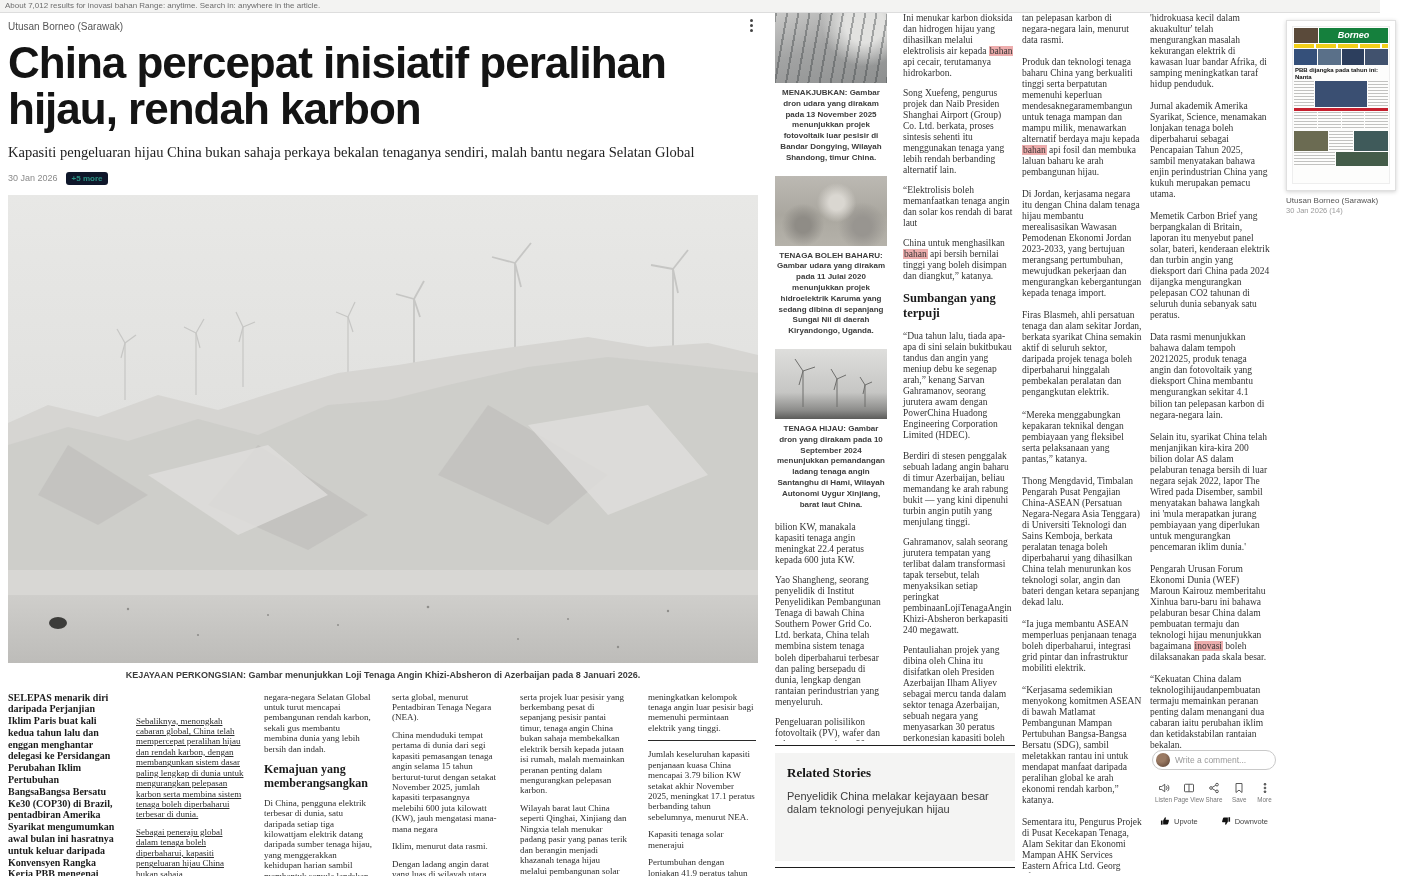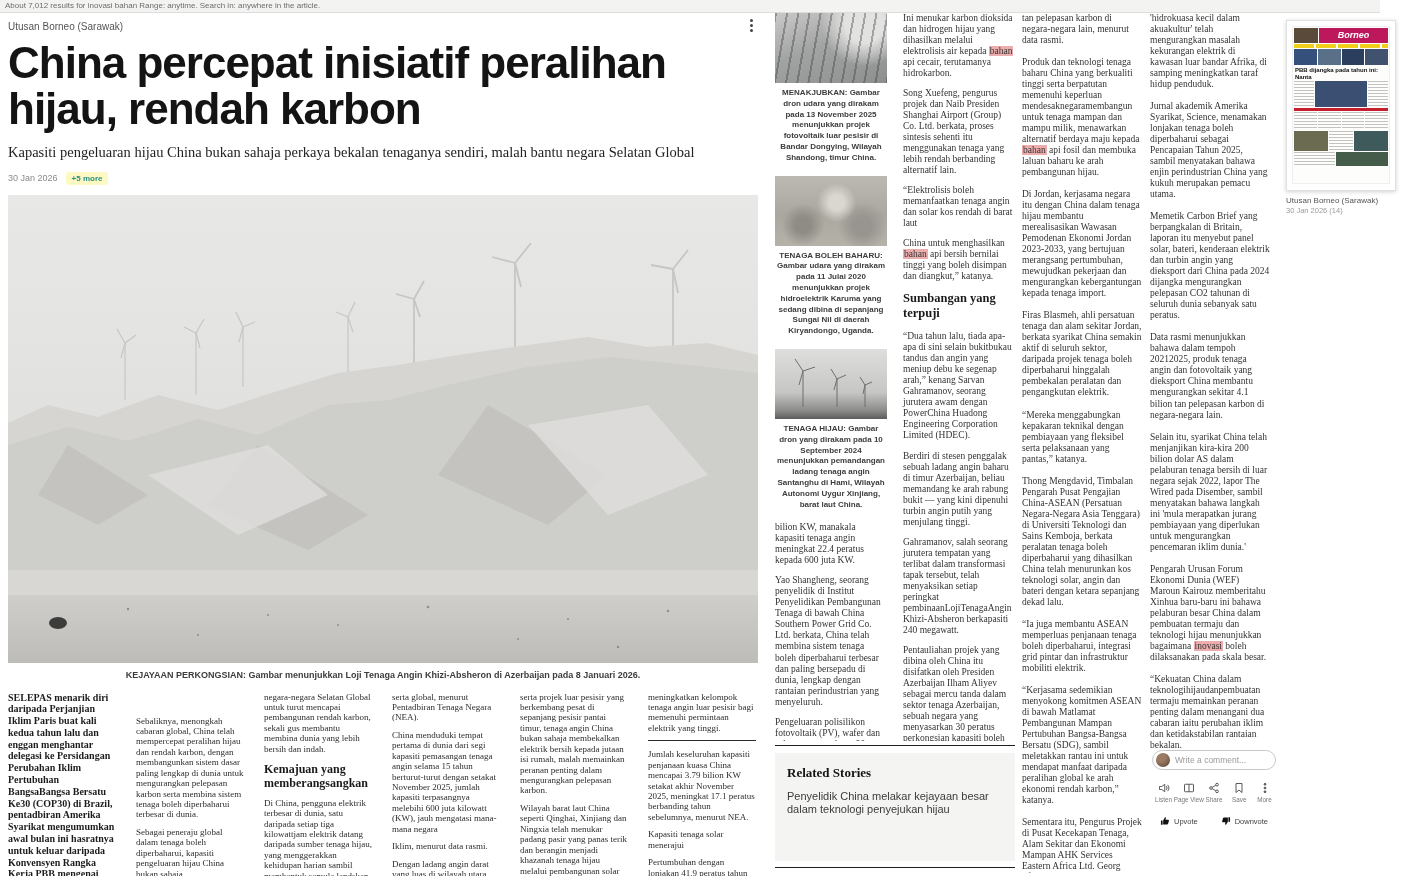--- a/index.html
+++ b/index.html
@@ -18,36 +18,36 @@
   .src-row { margin-top:8px; font-family:"Liberation Sans", sans-serif;
     font-size:10px; color:#555; }
   #kebab { position:absolute; right:0; top:6px; width:14px; height:16px;
     cursor:pointer; display:flex; flex-direction:column; align-items:center; gap:2px; }
   #kebab i { width:3px; height:3px; border-radius:50%; background:#444; }
   h1#headline { margin-top:8px; font-family:"Liberation Sans", sans-serif;
     font-weight:bold; font-size:44px; line-height:1.04; letter-spacing:-1px; color:#141414; }
   #subtitle { margin-top:12px; font-size:14.5px; color:#222; }
   .meta-row { margin-top:11px; display:flex; align-items:center; gap:8px;
     font-family:"Liberation Sans", sans-serif; font-size:9px; color:#8a8a8a; }
-  #more-badge { background:#fef9c3; color:#2b9184; font-size:8px; font-weight:bold;
+  #more-badge { background:#0f172a; color:#2b9184; font-size:8px; font-weight:bold;
     padding:2px 6px; border-radius:3px; cursor:pointer; }
 
   #hero { margin-top:10px; width:750px; height:468px; position:relative; overflow:hidden; }
   #hero svg { display:block; }
   #hero-caption { margin-top:7px; text-align:center;
     font-family:"Liberation Sans", sans-serif; font-weight:bold; font-size:9px; color:#3d3d3d; }
 
   #article-cols { margin-top:12px; display:flex; gap:20px; height:184px; overflow:hidden; }
   .artcol { width:108px; flex:none; }
   .artcol .blk-p { font-size:9px; line-height:1.16; margin-bottom:7px; }
   .artcol .blk-lead { font-size:10px; line-height:1.18; font-weight:bold; color:#1c1c1c; }
   .artcol .blk-h { font-family:"Liberation Serif", serif; font-weight:bold;
     font-size:12px; line-height:1.15; margin:9px 0 7px; color:#1a1a1a; }
   .artcol .blk-hr, .midcol .blk-hr { border-top:1px solid #2a2a2a; margin:6px 0 8px; }
-  .artcol.c2 { padding-top:24px; }
+  .artcol.c2 { padding-top:24px;text-decoration:underline; }
 
   
   #midregion { position:absolute; left:775px; top:13px; width:240px; }
   #midcols { display:flex; gap:16px; height:728px; overflow:hidden; }
   .midcol { width:112px; flex:none; }
   .midcol .blk-p { font-size:9.5px; line-height:1.16; margin-bottom:9px; color:#333; }
   .midcol .blk-h { font-weight:bold; font-size:12.5px; color:#1a1a1a; margin:3px 0 10px; }
   figure.thumb { margin-bottom:12px; }
   .thumb-img { width:112px; height:70px; cursor:pointer; }
   .thumb-img.t1 { background:
@@ -100,21 +100,21 @@
   
   #issue-panel { position:absolute; left:1286px; top:20px; width:110px; }
   #issue-card { background:#fff; border:1px solid #e0e0e0; box-shadow:0 1px 4px rgba(0,0,0,.18);
     padding:5px 5px 6px; cursor:pointer; }
   #mini-page { width:98px; height:158px; background:#fdfdfc; border:1px solid #eee;
     overflow:hidden; font-family:"Liberation Sans", sans-serif; }
   .mp-row { display:flex; gap:1px; margin:1px; }
   .mp-photo { background:#2c3e5d; }
   #mp-masthead { height:15px; display:flex; gap:1px; margin:1px; }
   #mp-mast-photo { width:24px; background:#5a4a3a; }
-  #mp-mast-red { flex:1; background:#be185d; color:#fff; font-weight:bold; font-style:italic;
+  #mp-mast-red { flex:1; background:#15803d; color:#fff; font-weight:bold; font-style:italic;
     font-size:9px; text-align:center; line-height:15px; letter-spacing:0; }
   #mp-yellow { height:4px; margin:0 1px; background:
     repeating-linear-gradient(90deg,#f2cf1a 0 20px, #fff 20px 22px); }
   #mp-headline { font-weight:bold; font-size:6px; line-height:1.1; color:#111;
     margin:2px 2px 1px; }
   .fakelines { background:repeating-linear-gradient(#c2c2c0 0 1px, rgba(0,0,0,0) 1px 3px); }
   #mp-redbar { height:3px; background:#c51f2d; margin:1px; }
   #issue-caption { margin-top:5px; font-family:"Liberation Sans", sans-serif; }
   #issue-name { font-size:8px; color:#555; }
   #issue-date { font-size:7.5px; color:#9b9b9b; margin-top:1px; }

